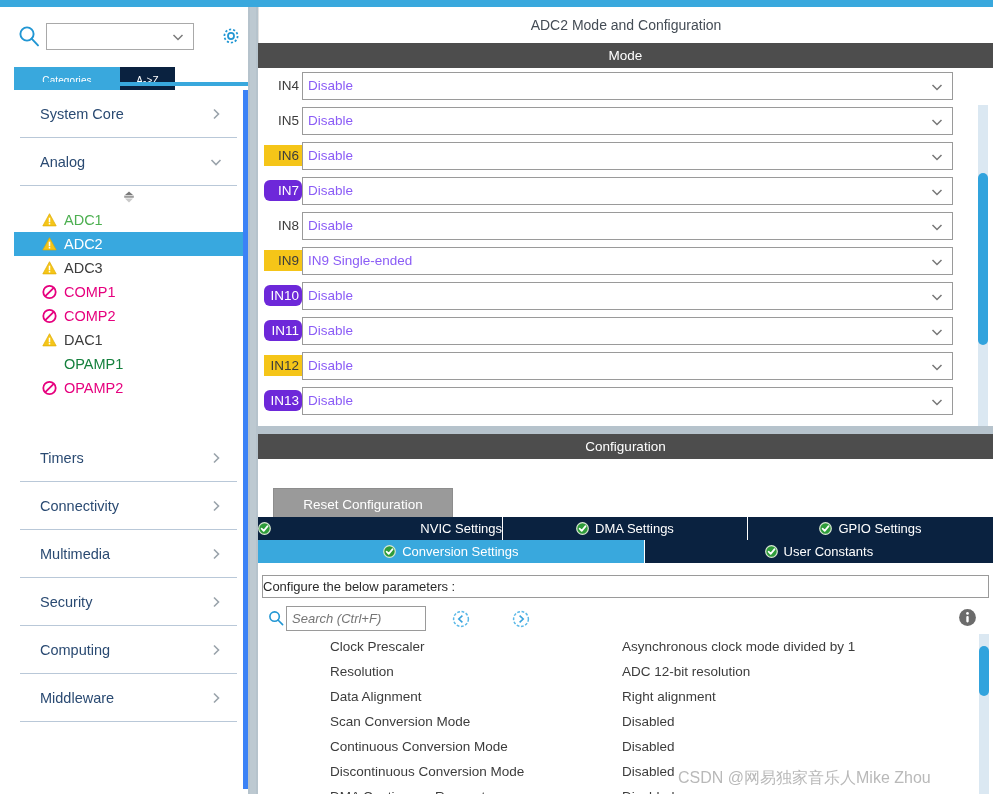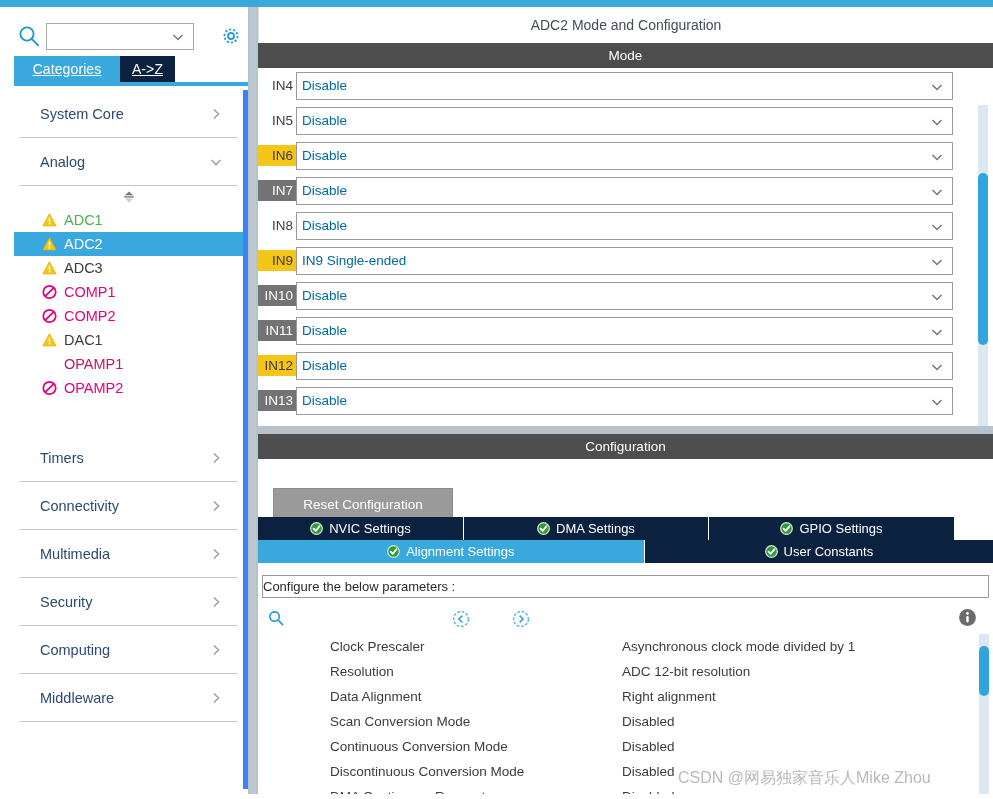--- a/index.html
+++ b/index.html
@@ -62,23 +62,23 @@
     position: absolute; left: 220px; top: 13px;
     width: 22px; height: 22px;
   }
 
   
   .cat-tabs {
     position: absolute; left: 14px; top: 49px;
     width: 234px; height: 26px;
   }
   .tab {
-    position: absolute; top: 0; height: 26px;
+    position: absolute; top: 11px; height: 26px;
     display: flex; align-items: center; justify-content: center;
-    font-size: 14px; color: #ffffff;
+    font-size: 10px; color: #ffffff;
     letter-spacing: .1px;
     text-decoration: underline;
   }
   .tab.categories { left: 0; width: 106px; background: #39a8dd; }
   .tab.az { left: 106px; width: 55px; background: #0a2240; }
   .tabs-underline {
     position: absolute; left: 14px; top: 75px;
     width: 234px; height: 4px; background: #39a8dd;
   }
 
@@ -180,48 +180,48 @@
   .mode-list {
     position: absolute; left: 0; top: 25px;
     width: 735px; height: 358px;
     overflow: hidden;
   }
 
   .in-row {
     position: relative;
     height: 35px;
     display: flex; align-items: center;
-    padding-left: 0;
+    padding-left: 6px;
   }
   .in-label {
     width: 38px;
     text-align: right;
     font-size: 13.5px;
     color: #3c3c3c;
     padding: 2px 3px 2px 3px;
     margin-right: 0px;
     flex: 0 0 auto;
     line-height: 17px;
   }
   .in-label.hl-yellow { background: #f5c518; color: #3c3c3c; }
-  .in-label.hl-pink   { background: #737373; color: #ffffff; }
+  .in-label.hl-pink   { background: #6d28d9; color: #ffffff; border-radius: 6px; }
 
   .in-select {
     position: relative;
     flex: 1 1 auto;
     height: 28px;
     border: 1px solid #9a9a9a;
     background: #ffffff;
     display: flex; align-items: center;
     margin-right: 40px;
   }
   .in-select .val {
     padding-left: 5px;
     font-size: 13.5px;
-    color: #0369a1;
+    color: #8b5cf6;
   }
   .in-select .chev {
     position: absolute; right: 8px; top: 7px;
     width: 14px; height: 14px;
   }
 
   
   .mode-scroll-track {
     position: absolute; right: 5px; top: 62px;
     width: 10px; height: 352px;
@@ -467,21 +467,21 @@
           <div class="leaf">
             <span class="licon"><svg viewBox="0 0 15 15" width="15" height="15">
                 <polygon points="7.5,1.2 14.2,13.4 0.8,13.4" fill="#f5c518" stroke="#e0ac00" stroke-width="0.7"></polygon>
                 <rect x="6.75" y="5.2" width="1.5" height="4.6" fill="#ffffff"></rect>
                 <rect x="6.75" y="10.5" width="1.5" height="1.5" fill="#ffffff"></rect>
               </svg></span>
             <span class="llabel" style="color: rgb(60, 60, 60);">DAC1</span>
           </div>
           <div class="leaf">
             <span class="licon"></span>
-            <span class="llabel" style="color: #be185d;">OPAMP1</span>
+            <span class="llabel" style="color: #15803d;">OPAMP1</span>
           </div>
           <div class="leaf">
             <span class="licon"><svg viewBox="0 0 15 15" width="15" height="15">
                 <circle cx="7.5" cy="7.5" r="6.2" fill="none" stroke="#e6007e" stroke-width="1.8"></circle>
                 <line x1="3.3" y1="11.7" x2="11.7" y2="3.3" stroke="#e6007e" stroke-width="1.8"></line>
               </svg></span>
             <span class="llabel" style="color: rgb(230, 0, 126);">OPAMP2</span>
           </div>
         </div>
 
@@ -649,21 +649,21 @@
     <div class="hdiv" style="top:419px"></div>
 
     <div class="config-section">
       <div class="band config-band">Configuration</div>
 
       <div class="reset-wrap">
         <div class="reset-btn">Reset Configuration</div>
       </div>
 
       <div class="tabrow row1" id="cfg-tabs-1">
-          <div class="ctab" style="width: 206px;">
+          <div class="ctab" style="width: 245px; justify-content: space-between;">
             <span style="display: inline-flex;">
               <svg viewBox="0 0 13 13" width="13" height="13">
                 <circle cx="6.5" cy="6.5" r="5.8" fill="#2e9c3a" stroke="#d9e9d2" stroke-width="1.2"></circle>
                 <polyline points="3.6,6.7 5.7,8.9 9.6,4.1" fill="none" stroke="#ffffff" stroke-width="1.7" stroke-linecap="round" stroke-linejoin="round"></polyline>
               </svg>
             </span>
             <span>NVIC Settings</span>
           </div>
           <div class="ctab" style="width: 245px;">
             <span style="display: inline-flex;">
@@ -685,21 +685,21 @@
           </div>
         </div>
       <div class="tabrow row2" id="cfg-tabs-2">
           <div class="ctab active" style="width: 391px;">
             <span style="display: inline-flex;">
               <svg viewBox="0 0 13 13" width="13" height="13">
                 <circle cx="6.5" cy="6.5" r="5.8" fill="#2e9c3a" stroke="#d9e9d2" stroke-width="1.2"></circle>
                 <polyline points="3.6,6.7 5.7,8.9 9.6,4.1" fill="none" stroke="#ffffff" stroke-width="1.7" stroke-linecap="round" stroke-linejoin="round"></polyline>
               </svg>
             </span>
-            <span>Alignment Settings</span>
+            <span>Conversion Settings</span>
           </div>
           <div class="ctab" style="width: 352px;">
             <span style="display: inline-flex;">
               <svg viewBox="0 0 13 13" width="13" height="13">
                 <circle cx="6.5" cy="6.5" r="5.8" fill="#2e9c3a" stroke="#d9e9d2" stroke-width="1.2"></circle>
                 <polyline points="3.6,6.7 5.7,8.9 9.6,4.1" fill="none" stroke="#ffffff" stroke-width="1.7" stroke-linecap="round" stroke-linejoin="round"></polyline>
               </svg>
             </span>
             <span>User Constants</span>
           </div>
@@ -707,20 +707,23 @@
 
       <div class="cfg-hint">Configure the below parameters :</div>
 
       <div class="param-toolbar">
         <span class="psearch-icon">
           <svg viewBox="0 0 16 16" width="16" height="16">
             <circle cx="6.6" cy="6.6" r="4.7" fill="none" stroke="#2196d3" stroke-width="1.6"></circle>
             <line x1="10" y1="10" x2="14.6" y2="14.6" stroke="#2196d3" stroke-width="1.6" stroke-linecap="round"></line>
           </svg>
         </span>
+        <div class="psearch-box">
+          <input class="psearch-input" placeholder="Search (Ctrl+F)" style="">
+        </div>
         <span class="nav-ico prev">
           <svg viewBox="0 0 18 18" width="18" height="18">
             <circle cx="9" cy="9" r="7.4" fill="none" stroke="#5bb9e8" stroke-width="1.5" stroke-dasharray="2.8 1.6"></circle>
             <polyline points="10.4,5.6 6.8,9 10.4,12.4" fill="none" stroke="#3aa3dd" stroke-width="1.6"></polyline>
           </svg>
         </span>
         <span class="nav-ico next">
           <svg viewBox="0 0 18 18" width="18" height="18">
             <circle cx="9" cy="9" r="7.4" fill="none" stroke="#5bb9e8" stroke-width="1.5" stroke-dasharray="2.8 1.6"></circle>
             <polyline points="7.6,5.6 11.2,9 7.6,12.4" fill="none" stroke="#3aa3dd" stroke-width="1.6"></polyline>

